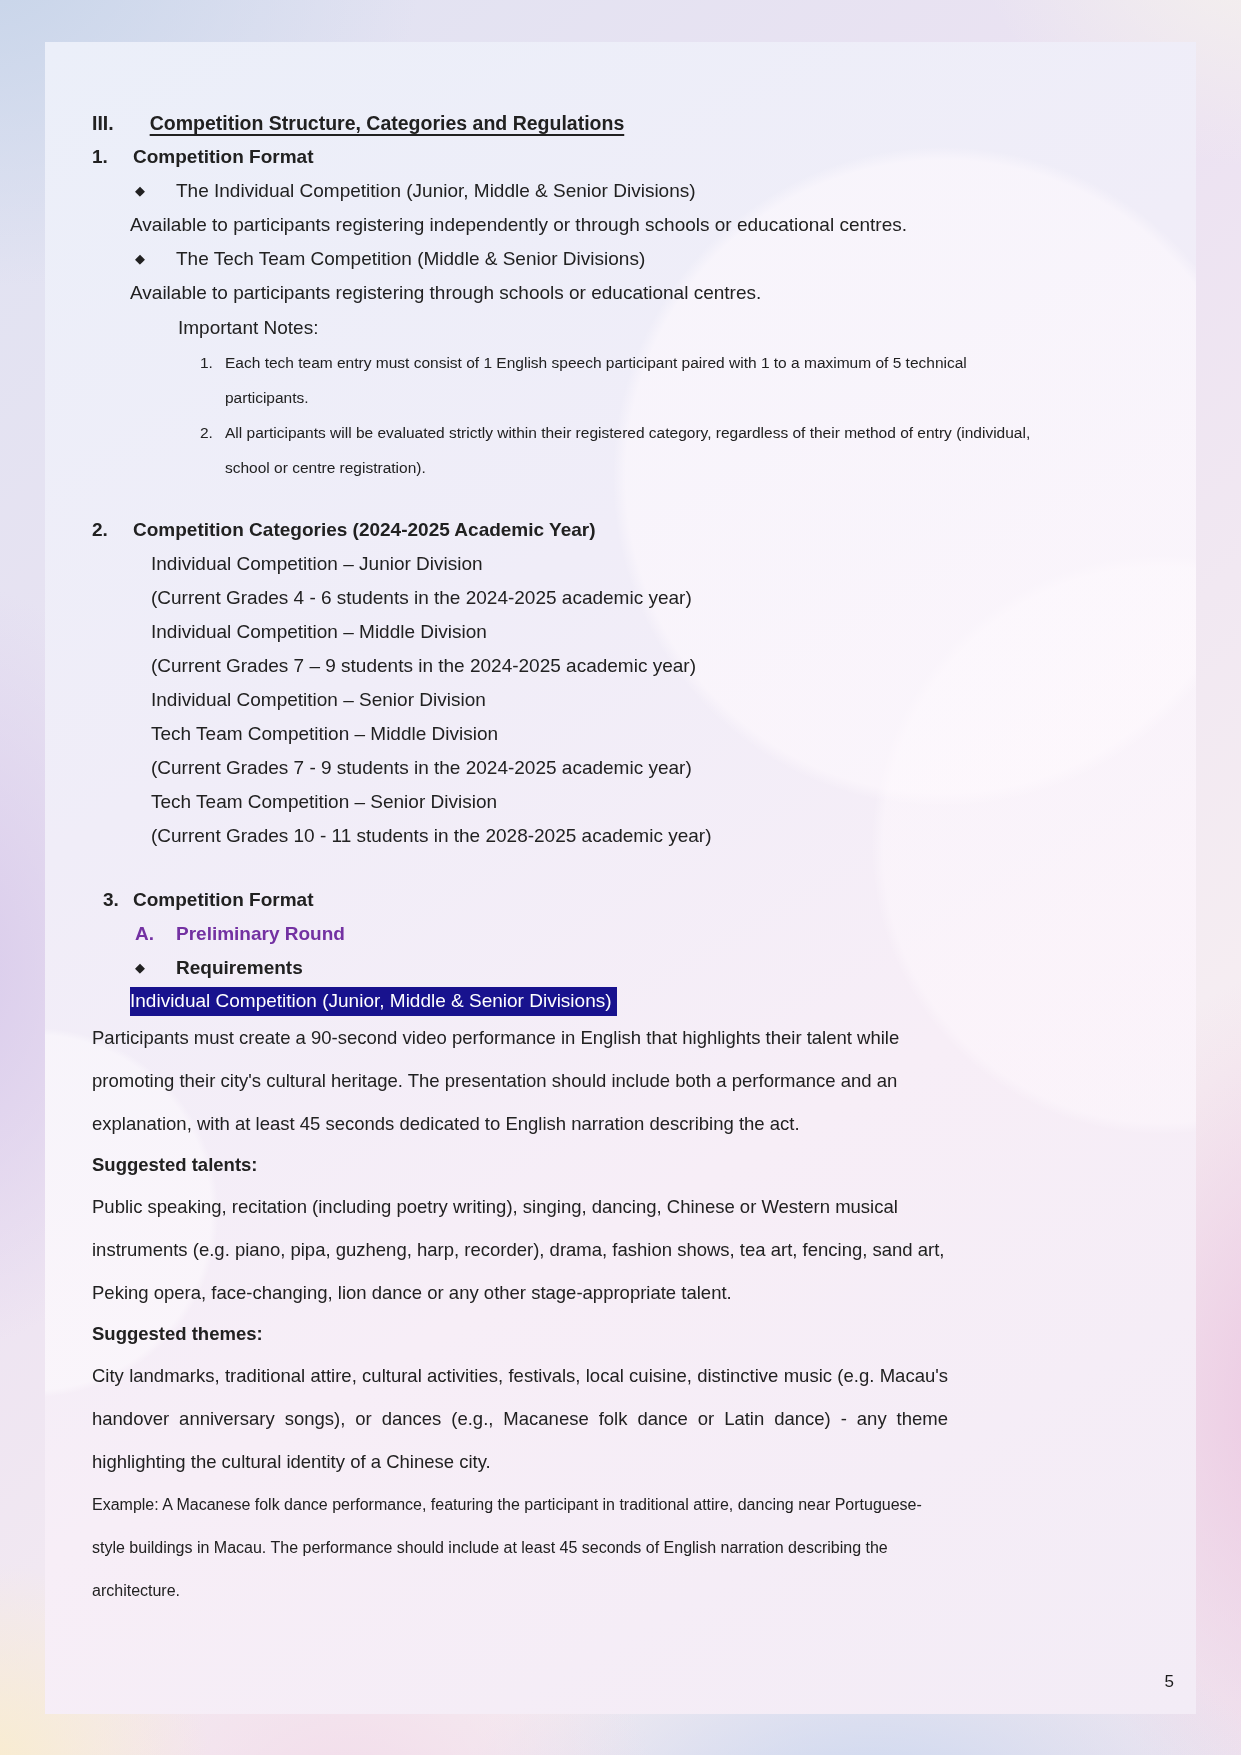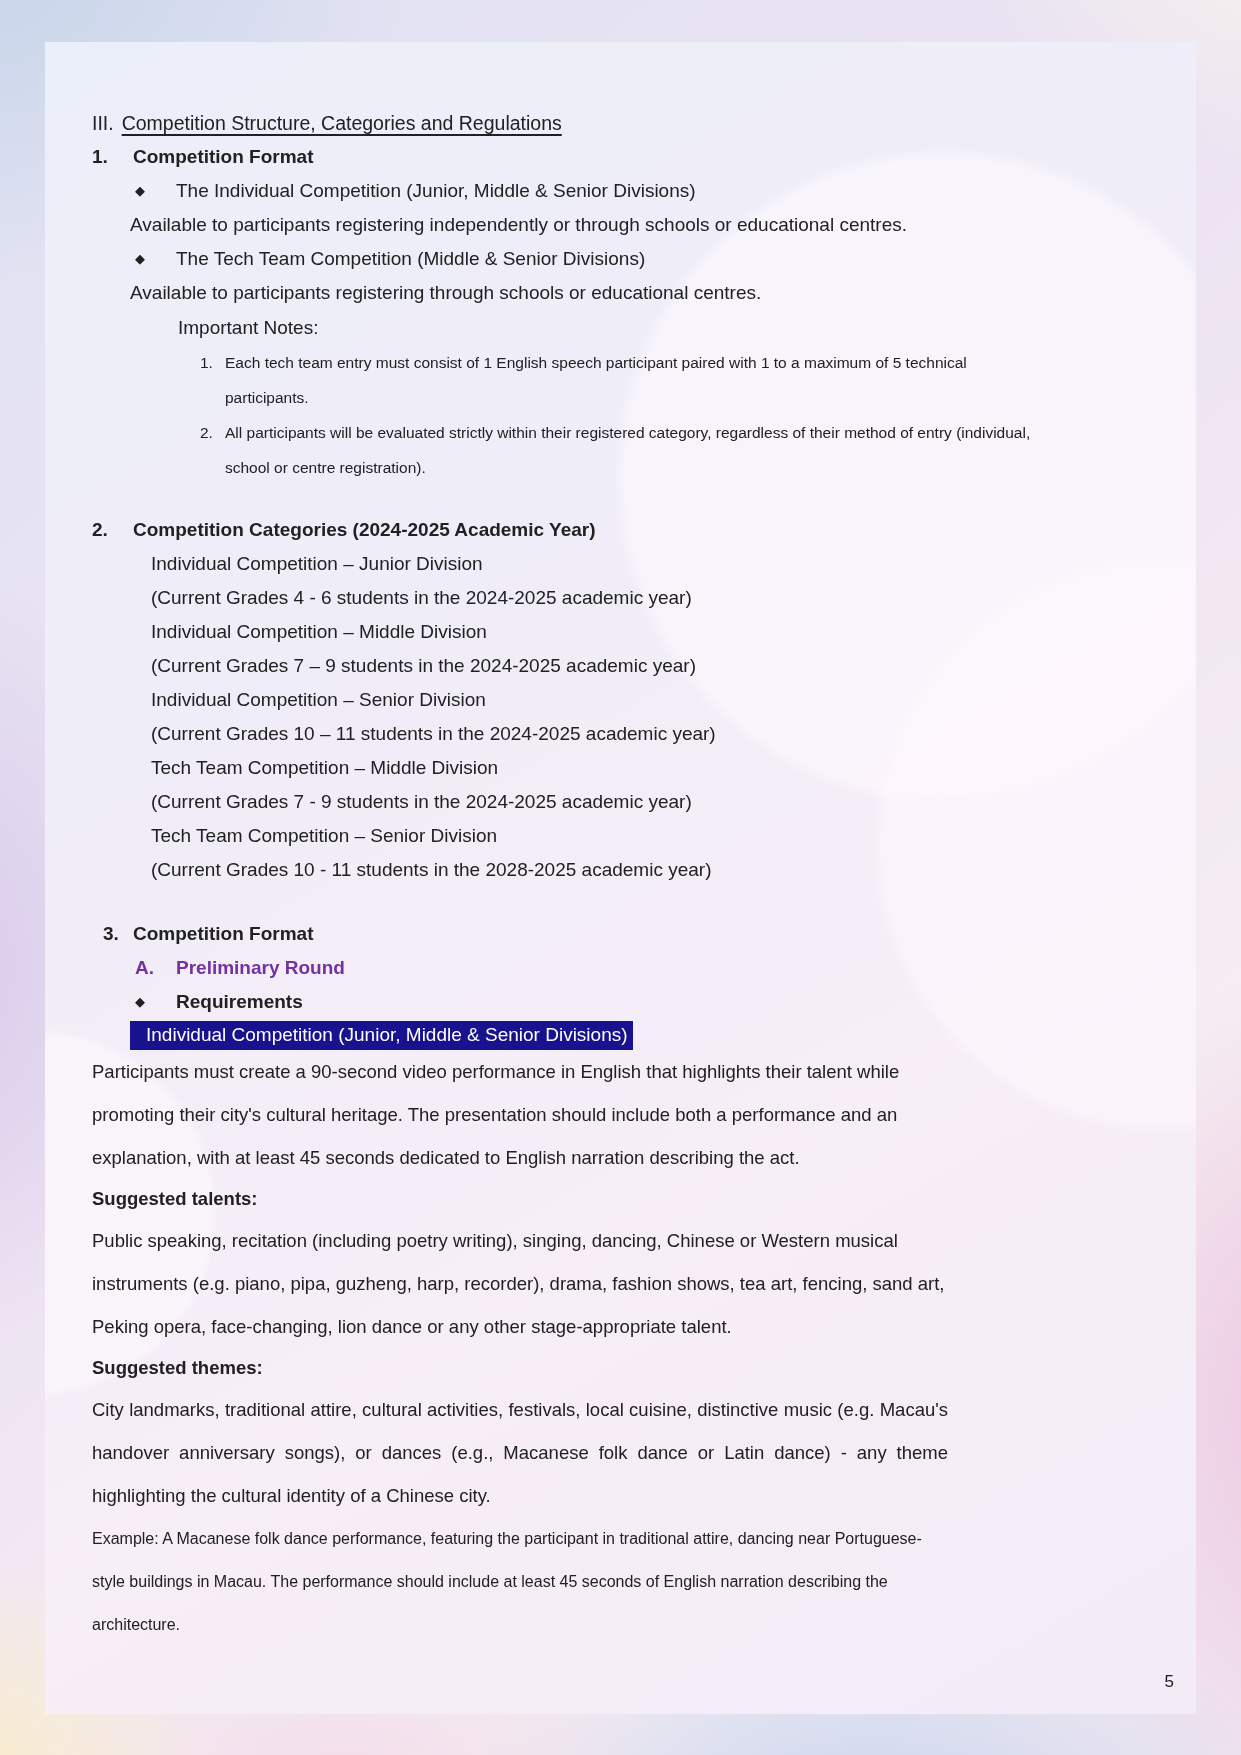--- a/index.html
+++ b/index.html
@@ -30,21 +30,21 @@
     background-image:
       radial-gradient(circle 330px at 78% 26%, rgba(255,250,254,0.55) 0 96%, rgba(255,250,254,0) 100%),
       radial-gradient(circle 290px at 97% 48%, rgba(255,250,254,0.45) 0 96%, rgba(255,250,254,0) 100%),
       radial-gradient(circle 185px at -1% 70%, rgba(255,253,255,0.45) 0 96%, rgba(255,253,255,0) 100%),
       linear-gradient(150deg, #ebeff9 0%, #f0edf8 35%, #f7eef7 65%, #f3ecf6 100%);
   }
   .content{ padding:64px 0 0 47px; width:1104px; }
 
   .row{ display:flex; line-height:34px; font-size:19px; }
   .bold{ font-weight:700; }
-  .heading{ display:flex; line-height:34px; font-size:19.5px; font-weight:400; }
+  .heading{ display:flex; line-height:34px; font-size:19.5px; font-weight:700;gap:28px; }
   .h-num{ margin-right:8px; }
   .h-title{ text-decoration:underline; text-decoration-thickness:1.5px; text-underline-offset:4px; }
 
   .col-num{ width:41px; flex-shrink:0; }
   .l1{ margin-left:43px; }
   .col-bullet{ width:41px; flex-shrink:0; font-size:13px; }
   .l2{ margin-left:38px; }
   .l2a{ margin-left:59px; }
 
   .notes-label{ margin-left:86px; font-size:19px; line-height:35px; }
@@ -54,21 +54,21 @@
   .sec-gap{ margin-top:28px; }
   .sec-gap2{ margin-top:30px; }
   .num3-indent{ margin-left:11px; }
   .col-num3{ width:30px; flex-shrink:0; }
   .col-a{ width:41px; flex-shrink:0; }
   .purple{ color:#7331a2; font-weight:700; }
 
   .hl-row{ margin-top:2px; }
   .hl{
     background:#18128e; color:#ffffff;
-    padding:1px 5px 2px 16px; line-height:26px; display:inline-block;
+    padding:1px 5px 2px 0; line-height:26px; display:inline-block;
   }
   .para{ width:856px; font-size:18.5px; line-height:43px; }
   .justify{ text-align:justify; }
   .label-underline{
     font-weight:700; 
     text-decoration-thickness:1.5px; text-underline-offset:3px;
   }
   .label-row{ line-height:40px; }
   .example{ font-size:16px; line-height:43px; }
 
@@ -134,23 +134,20 @@
       <div class="row l2a">
         <span>Individual Competition – Middle Division</span>
       </div>
       <div class="row l2a">
         <span>(Current Grades 7 – 9 students in the 2024-2025 academic year)</span>
       </div>
       <div class="row l2a">
         <span>Individual Competition – Senior Division</span>
       </div>
       <div class="row l2a">
-        <span>(Current Grades 10 – 11 students in the 2024-2025 academic year)</span>
-      </div>
-      <div class="row l2a">
         <span>Tech Team Competition – Middle Division</span>
       </div>
       <div class="row l2a">
         <span>(Current Grades 7 - 9 students in the 2024-2025 academic year)</span>
       </div>
       <div class="row l2a">
         <span>Tech Team Competition – Senior Division</span>
       </div>
       <div class="row l2a">
         <span>(Current Grades 10 - 11 students in the 2028-2025 academic year)</span>

